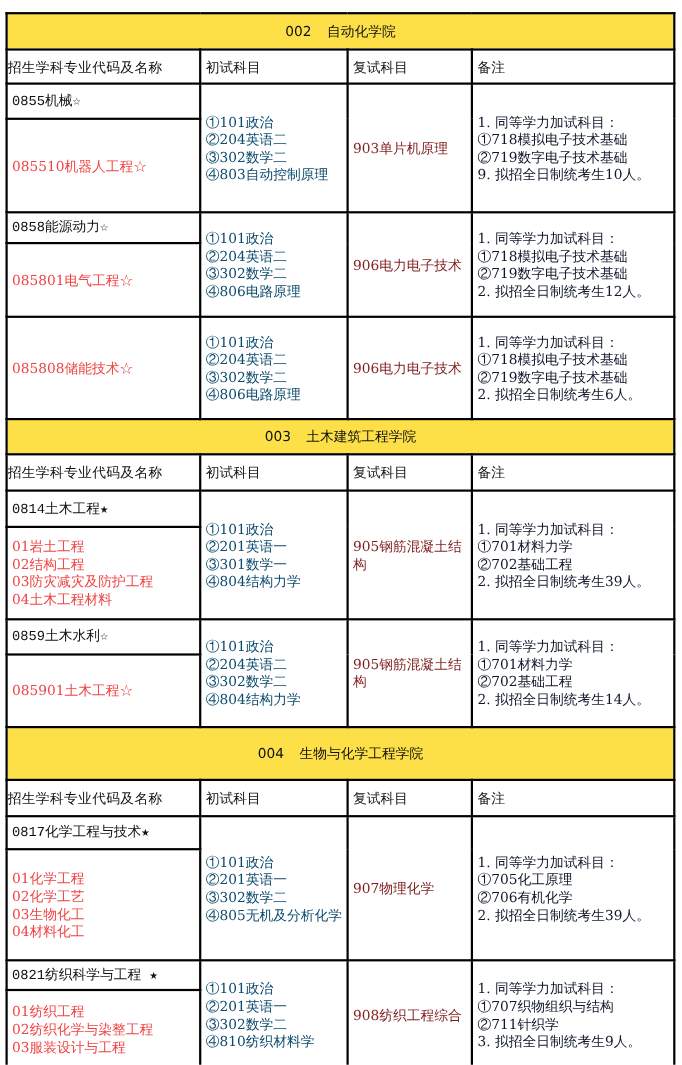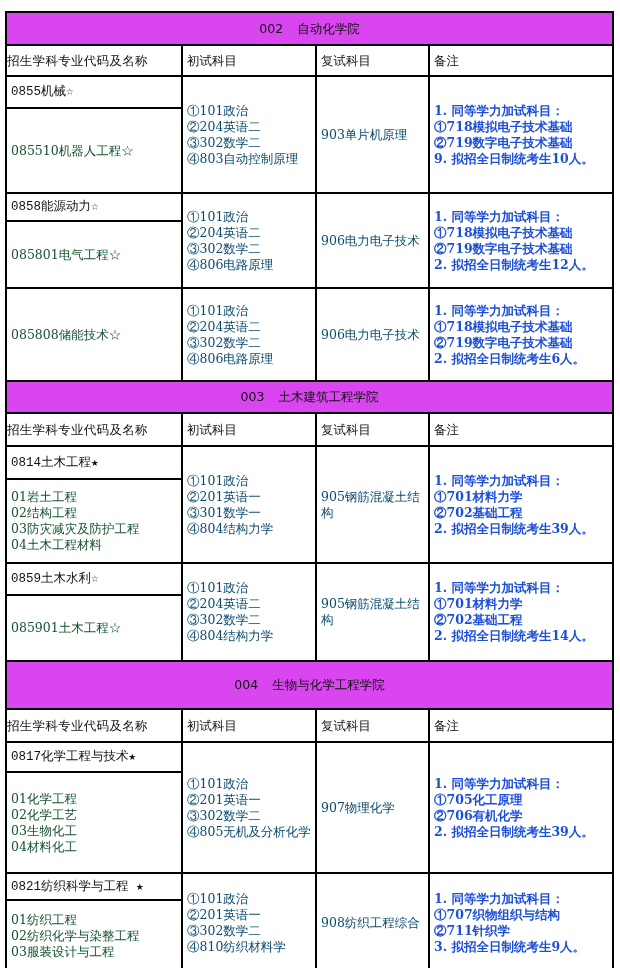--- a/index.html
+++ b/index.html
@@ -7,34 +7,34 @@
          font-family:"DejaVu Serif", "Liberation Serif", serif; color:#111; }
   table.admissions {
     position:absolute; left:5px; top:11px; width:607px;
     border-collapse:collapse; table-layout:fixed;
   }
   table.admissions td {
     border:2px solid #000; padding:0 4px; vertical-align:middle;
     font-size:12.5px; line-height:16px; overflow:hidden;
   }
   col.c1 { width:176px; } col.c2 { width:134px; } col.c3 { width:113px; } col.c4 { width:184px; }
-  td.sec-head { background:#d946ef; text-align:center;
+  td.sec-head { background:#fde047; text-align:center;
     font-family:"DejaVu Sans", "Liberation Sans", sans-serif; font-size:13px; }
   td.sec-head .code { margin-right:14px; }
   td.col-head { text-align:left; font-family:"DejaVu Sans", "Liberation Sans", sans-serif;
     font-size:14px; }
   td.col-head.first { text-align:left; padding-left:0; letter-spacing:0.3px; }
   td.disc-head { font-family:Liberation Mono, monospace; font-size:12.5px;
     padding-left:8px; }
-  td.sub-body { padding-left:8px; color:#14532d; }
+  td.sub-body { padding-left:8px; color:#ef4444; }
   td.sub-body .line, td.exam .line, td.notes .line { display:block; white-space:nowrap; }
   td.exam { color:#0c4a6e; padding-left:3px; }
   td.exam .line { white-space:normal; }
-  td.retest { color:#0c4a6e; padding-left:3px; }
-  td.notes { color:#1d4ed8; padding-left:3px;font-weight:bold; }
+  td.retest { color:#7f1d1d; padding-left:3px; }
+  td.notes { color:#0f172a; padding-left:3px; }
 </style>
 </head>
 <body>
 
 <table class="admissions">
   <colgroup>
       <col class="c1">
       <col class="c2">
       <col class="c3">
       <col class="c4">

